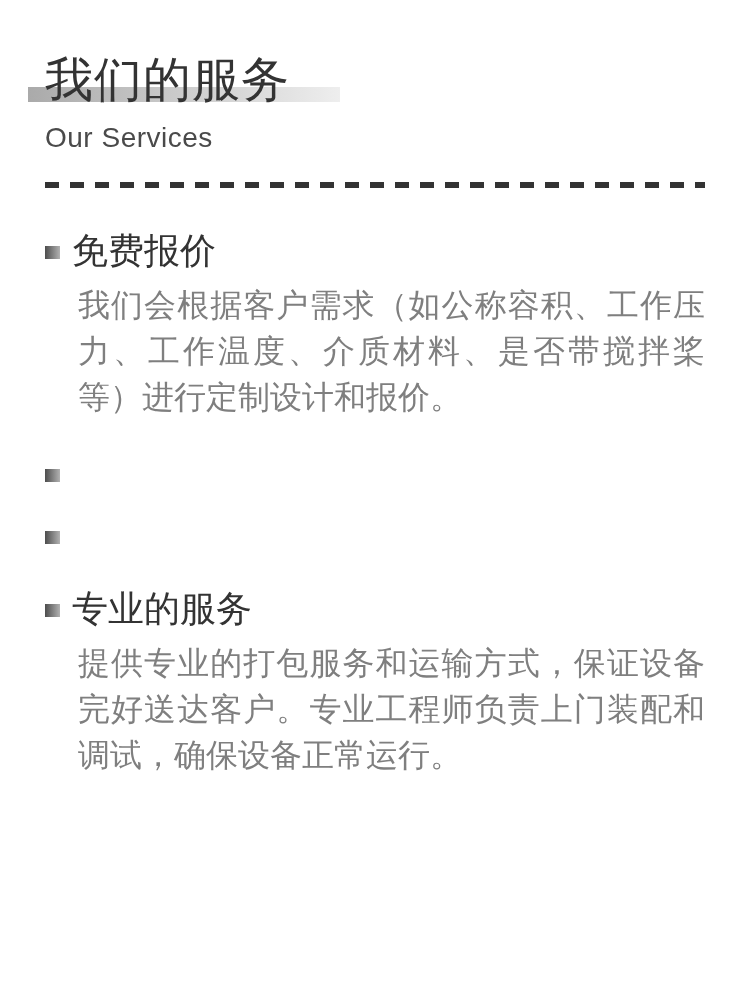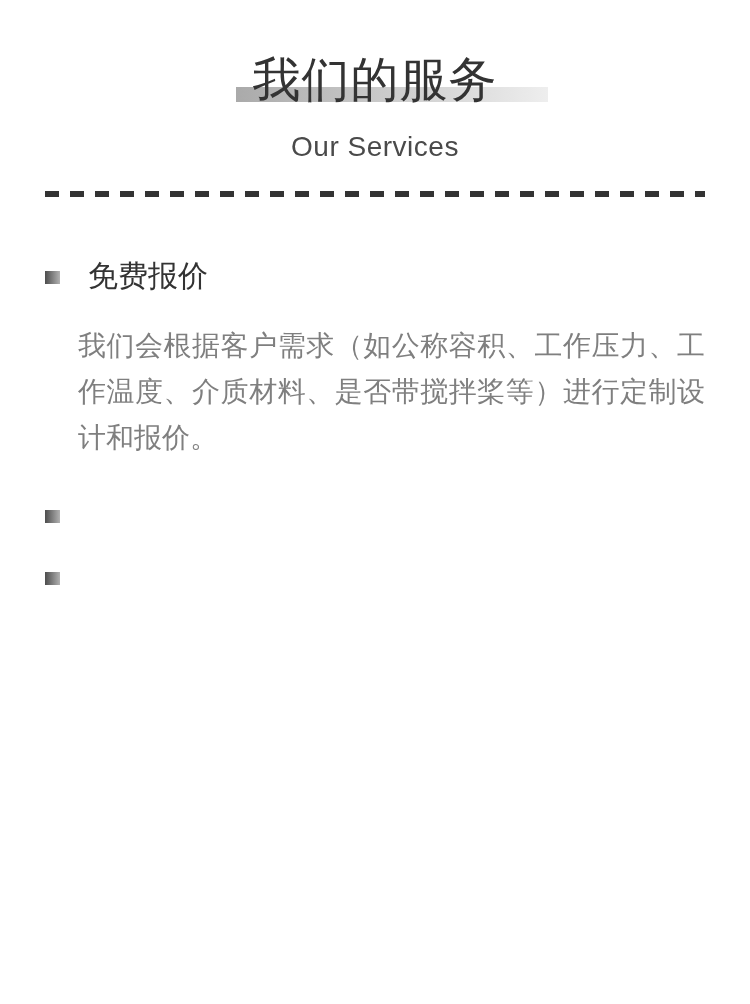--- a/index.html
+++ b/index.html
@@ -19,42 +19,42 @@
   body {
     width: 750px;
     height: 1004px;
     overflow: hidden;
     background: var(--background);
     font-family: "Liberation Sans", "DejaVu Sans", sans-serif;
   }
   .services-section {
     padding: 52px 45px 40px 45px;
   }
-  .section-header { text-align: center; }
+  .section-header { }
   .title-wrap {
     position: relative;
     display: inline-block;
     font-size: 48px;
     line-height: 56px;
     font-weight: 400;
     color: var(--title-color);
     letter-spacing: 1px;
   }
   .title-bar {
     position: absolute;
     left: -17px;
     right: -50px;
     top: 35px;
     height: 15px;
     background: linear-gradient(to right, var(--bar-from), var(--bar-to));
     z-index: 0;
   }
   .title-text { position: relative; z-index: 1; }
   .subtitle {
-    margin-top: 22px;
+    margin-top: 13px;
     font-size: 28px;
     line-height: 34px;
     color: var(--subtitle-color);
     letter-spacing: 0.5px;
   }
   .divider {
     margin-top: 27px;
     height: 6px;
     background: repeating-linear-gradient(
       to right,
@@ -68,29 +68,29 @@
   .item-head { display: flex; align-items: center; }
   .bullet {
     flex: none;
     width: 15px;
     height: 13px;
     margin-right: 12px;
     margin-top: 2px;
     background: linear-gradient(to right, var(--bullet-from), var(--bullet-to));
   }
   .item-title {
-    margin: 16px;
-    font-size: 30px;
+    margin: 0;
+    font-size: 36px;
     line-height: 36px;
     font-weight: 400;
     color: var(--item-title-color);
   }
   .item-desc {
     margin: 13px 0 0 33px;
-    font-size: 28px;
+    font-size: 32px;
     line-height: 46px;
     color: var(--body-color);
     text-align: justify;
   }
 </style>
 </head>
 <body>
 
 <section class="services-section">
 
@@ -118,16 +118,23 @@
         <span class="bullet"></span>
       </div>
     </div>
 
     <div class="item">
       <div class="item-head">
         <span class="bullet"></span>
       </div>
     </div>
 
+    <div class="item">
+      <div class="item-head">
+        <span class="bullet"></span>
+        <h3 class="item-title">专业的服务</h3>
+      </div>
+      <p class="item-desc">提供专业的打包服务和运输方式，保证设备完好送达客户。专业工程师负责上门装配和调试，确保设备正常运行。</p>
+    </div>
 
   </div>
 
 </section>
 
 </body></html>

